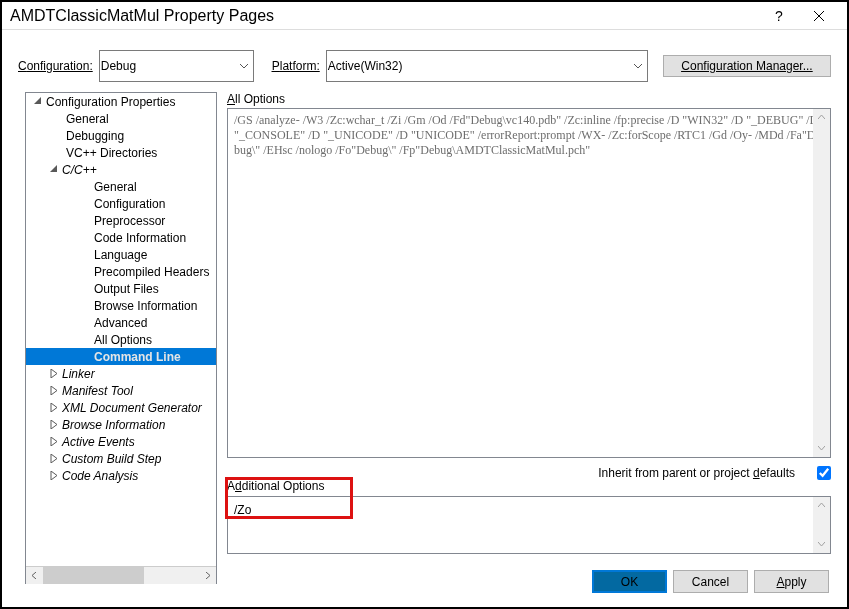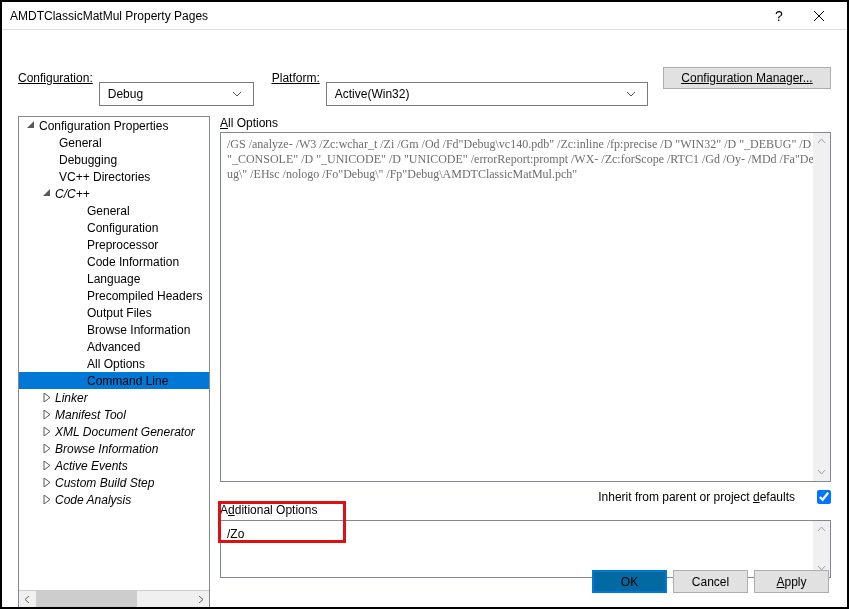--- a/index.html
+++ b/index.html
@@ -1,38 +1,38 @@
 <!DOCTYPE html>
 <html><head>
 <meta charset="utf-8">
 <style>
   * { box-sizing: border-box; margin: 0; padding: 0; font-family: "Segoe UI", Tahoma, sans-serif; font-size: 12px; }
   body { background: #fff; width: 849px; height: 609px; position: relative; border: 2px solid #000; }
   .title-bar { height: 28px; background: #fff; display: flex; align-items: center; padding: 0 8px; border-bottom: 1px solid #ddd; }
-  .title-bar .title { flex: 1; font-size: 12px; }
+  .title-bar .title { flex: 1; font-size: 16px; }
   .title-bar .t-btn { width: 40px; height: 28px; display: flex; align-items: center; justify-content: center; }
   .title-bar .t-btn svg { width: 10px; height: 10px; }
   .config-row { display: flex; align-items: center; gap: 6px; padding: 20px 16px 10px 16px; }
   .config-row .lbl { text-decoration: underline; text-decoration-color: #000; }
-  .dropdown { border: 1px solid #7a7a7a; height: 24px; background: #fff; display: flex; align-items: center; padding: 0 8px; position: relative; margin-top: 32px; }
+  .dropdown { border: 1px solid #7a7a7a; height: 32px; background: #fff; display: flex; align-items: center; padding: 0 1px; position: relative; }
   .dropdown .dd-text { flex: 1; }
   .dropdown .dd-arrow { width: 16px; display:flex; align-items:center; justify-content:center; }
   .dd-config { width: 155px; }
   .dd-platform { width: 322px; }
   .btn { border: 1px solid #adadad; background: #e1e1e1; height: 22px; padding: 0 0; display:flex; align-items:center; justify-content:center; }
   .cfg-mgr { width: 168px; text-decoration: underline; text-decoration-color: #000; }
-  .main-area { display: flex; padding: 0 16px 0 16px; gap: 10px; height: 492px; }
+  .main-area { display: flex; padding: 0 16px 0 16px; gap: 10px; height: 492px; margin-left: 7px; }
   .tree-panel { width: 192px; border: 1px solid #828790; background: #fff; position: relative; display:flex; flex-direction:column; }
   .tree-scroll { flex:1; overflow:hidden; }
   .tree-h-scroll { height: 17px; background: #f0f0f0; display:flex; align-items:center; border-top:1px solid #ccc;}
   .tree-h-scroll .arrow-box { width:17px; height:17px; display:flex;align-items:center;justify-content:center; background:#f0f0f0; }
   .tree-h-scroll .track { flex:1; background:#f0f0f0; position:relative; height:17px;}
   .tree-h-scroll .thumb { position:absolute; left:0; top:0; width:65%; height:17px; background:#cdcdcd;}
   .tree-item { height: 17px; display:flex; align-items:center; padding-left: 6px; white-space: nowrap; }
-  .tree-item.selected { background: #0078d7; color:#000000; }
+  .tree-item.selected { background: #0078d7; color:#e5e5e5;font-weight:bold; }
   .tree-item .expander { width:12px; display:inline-flex; align-items:center; justify-content:center; }
   .tree-item .label { padding-left: 2px; }
   .indent-0 { padding-left: 6px; }
   .indent-1 { padding-left: 22px; font-style: italic; }
   .indent-2 { padding-left: 38px; }
   .indent-3 { padding-left: 66px; }
   .right-panel { flex:1; display:flex; flex-direction:column; }
   .all-opts-lbl { padding-bottom: 2px; }
   .all-opts-box { border: 1px solid #828790; height: 350px; background:#fff; padding: 4px 6px; position:relative; }
   .all-opts-box .text { line-height: 15px; color:#6d6d6d; word-break: break-all; white-space: pre-wrap; font-family: "Segoe UI"; }

